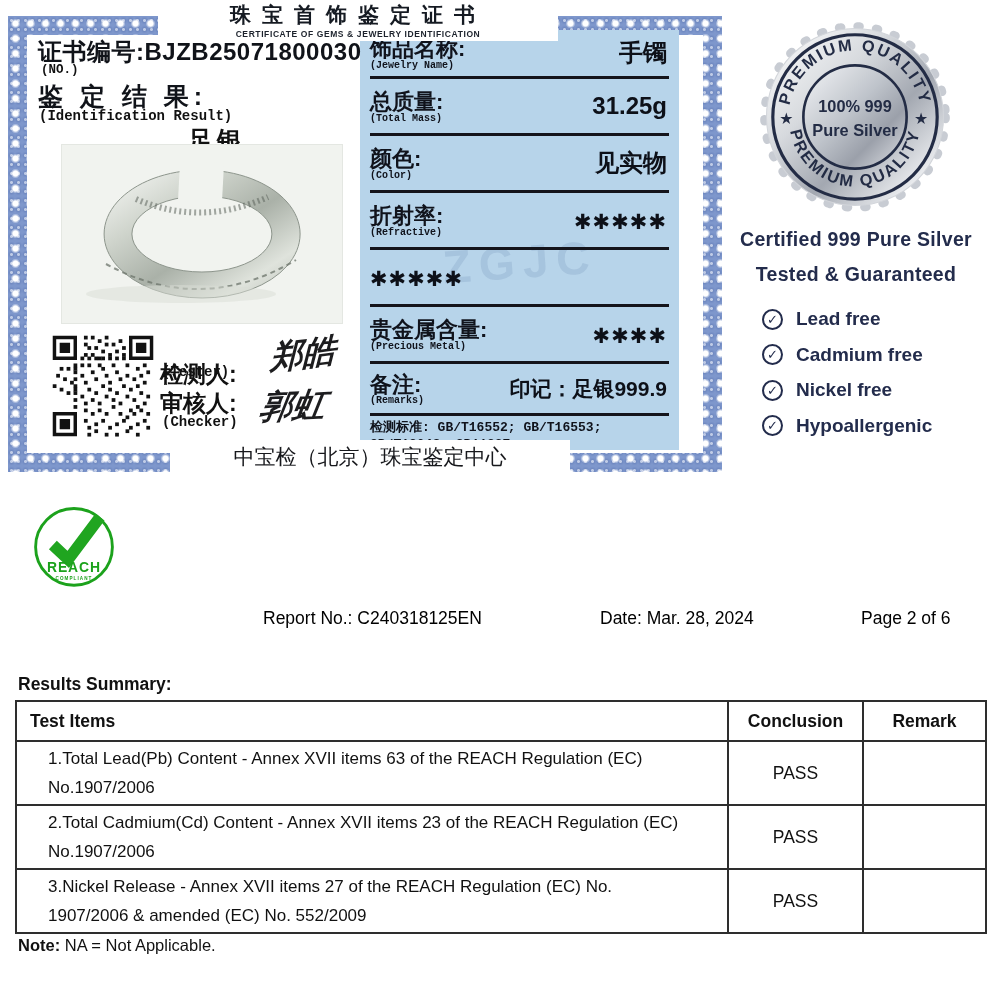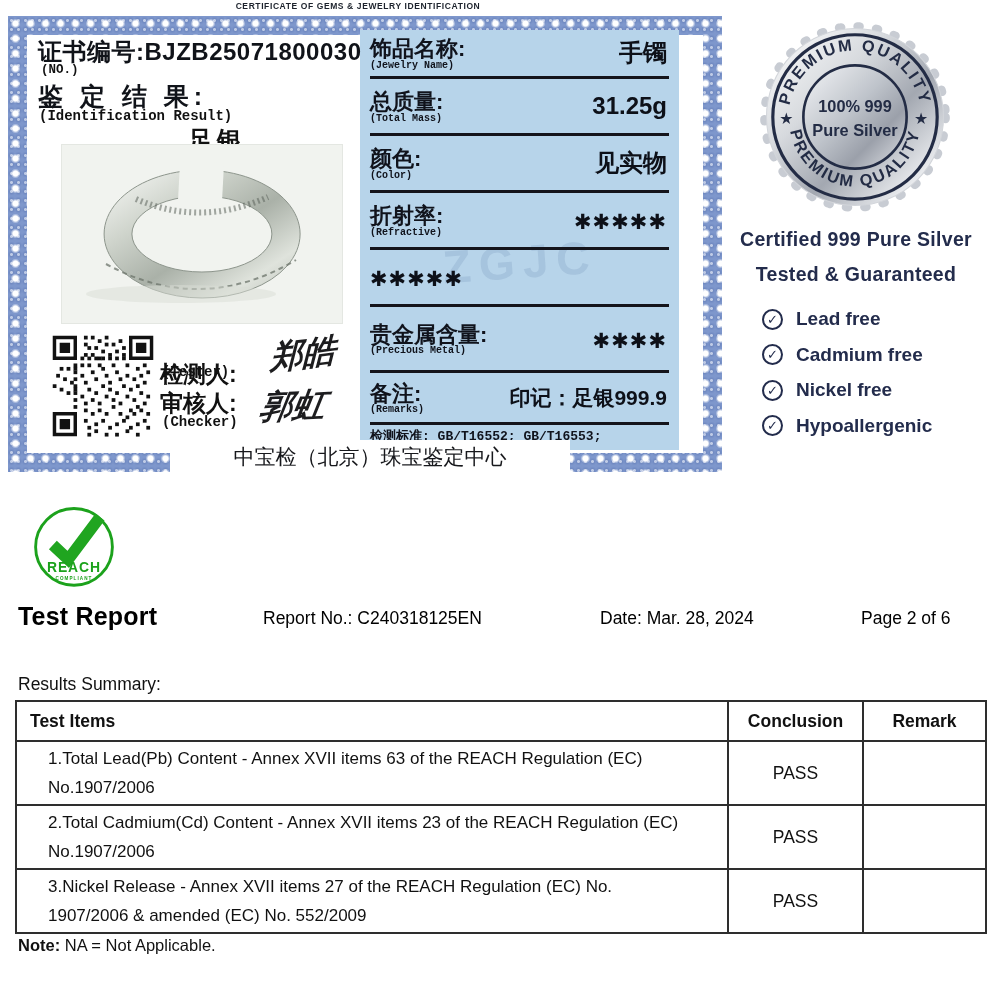--- a/index.html
+++ b/index.html
@@ -60,21 +60,21 @@
   .p-row { position:relative; display:flex; align-items:center; justify-content:space-between;
     border-bottom:3px solid #14141b; z-index:1; }
   .p-row .lbl { display:flex; flex-direction:column; line-height:1.02; padding-top:3px; }
   .p-row .lbl .cn { font-size:22px; font-weight:bold; color:#10131c; white-space:nowrap; }
   .p-row .lbl .en { font-size:10px; font-weight:bold; color:#10131c; white-space:nowrap;
     font-family:"Liberation Mono","DejaVu Sans Mono",monospace; }
   .p-row .val { font-size:24px; font-weight:bold; color:#0d1018; white-space:nowrap; padding-right:2px; }
   .p-row .val.stars { font-size:21px; letter-spacing:1px; padding-top:4px; }
   .p-row .val.remark-val { font-size:21px; }
   .r0{height:49px} .r1{height:57px} .r2{height:57px} .r3{height:57px}
-  .r4{height:57px} .r5{height:66px} .r6{height:52px}
+  .r4{height:57px} .r5{height:57px} .r6{height:52px}
   .p-standards { padding-top:4px; line-height:1.3; font-size:13px; font-weight:bold;
     color:#10131c; font-family:"Liberation Mono","DejaVu Sans Mono",monospace; z-index:1; position:relative; }
 
   
   .badge-wrap { position:absolute; left:752px; top:20px; width:206px; height:196px; }
   .mkt-line { position:absolute; left:712px; width:288px; text-align:center;
     font-size:19.5px; font-weight:600; color:#232c4c; letter-spacing:.3px; }
   .mkt-line1 { top:228px; } .mkt-line2 { top:263px; }
   .features { position:absolute; left:762px; top:308px; display:flex; flex-direction:column; gap:13.5px; }
   .feature { display:flex; align-items:center; gap:13px; }
@@ -86,21 +86,21 @@
   
   .reach { position:absolute; left:26px; top:496px; width:96px; height:96px; }
 
   
   .tr-title { position:absolute; left:18px; top:602px; font-size:25px; font-weight:bold; color:#000;
     letter-spacing:.2px; }
   .tr-no   { position:absolute; left:263px; top:608px; font-size:17.5px; color:#000;text-align:right; }
   .tr-date { position:absolute; left:600px; top:608px; font-size:17.5px; color:#000; }
   .tr-page { position:absolute; left:861px; top:608px; font-size:17.5px; color:#000; }
 
-  .summary-heading { position:absolute; left:18px; top:674px; font-size:17.5px; font-weight:normal; }
+  .summary-heading { position:absolute; left:18px; top:674px; font-size:17.5px; font-weight:bold; }
 
   
   .results { position:absolute; left:15px; top:700px; width:970px; border-collapse:collapse;
     table-layout:fixed; }
   .results col.c1{width:712px} .results col.c2{width:135px} .results col.c3{width:123px}
   .results th, .results td { border:2px solid #2e2e2e; }
   .results th { height:40px; font-size:17.5px; font-weight:bold; text-align:left; padding:0 13px; }
   .results th.center, .results td.center { text-align:center; padding:0; }
   .results td.item { height:62px; font-size:17px; line-height:29px; padding:2px 31px; }
   .results td.pass { font-size:17.5px; }
@@ -109,20 +109,21 @@
 </style>
 </head>
 <body>
 
 <div class="page">
 
   <div class="cert">
     <div class="cert-inner"></div>
 
     <div class="cert-title">
+      <div class="cn">珠宝首饰鉴定证书</div>
       <div class="en">CERTIFICATE OF GEMS &amp; JEWELRY IDENTIFICATION</div>
     </div>
 
     <div class="cert-no"><span>证书编号:</span><span>BJZB25071800030</span></div>
     <div class="cert-no-sub">(NO.)</div>
 
     <div class="result-label">鉴 定 结 果:</div>
     <div class="result-sub">(Identification Result)</div>
     <div class="result-value">足银</div>
 
@@ -398,21 +399,20 @@
 
   <div class="reach">
     <svg width="96" height="96" viewBox="0 0 100 100">
       <circle cx="50" cy="53" r="40" fill="#fff" stroke="#1ca21c" stroke-width="3"></circle>
       <path d="M 28,51 L 44,66 L 77,22" fill="none" stroke="#20a520" stroke-width="12"></path>
       <text x="50" y="79" text-anchor="middle" font-size="14.5" font-weight="bold" fill="#1ca21c" letter-spacing="1" font-family="Liberation Sans, DejaVu Sans, sans-serif">REACH</text>
       <text x="50" y="87.5" text-anchor="middle" font-size="4.8" font-weight="bold" fill="#1ca21c" letter-spacing="1.1" font-family="Liberation Sans, DejaVu Sans, sans-serif">COMPLIANT</text>
     </svg>
   </div>
 
-  <div class="tr-title">Test Report</div>
   <div class="tr-no">Report No.: C240318125EN</div>
   <div class="tr-date">Date: Mar. 28, 2024</div>
   <div class="tr-page">Page 2 of 6</div>
 
   <div class="summary-heading">Results Summary:</div>
 
   <table class="results">
     <colgroup>
         <col class="c1">
         <col class="c2">

